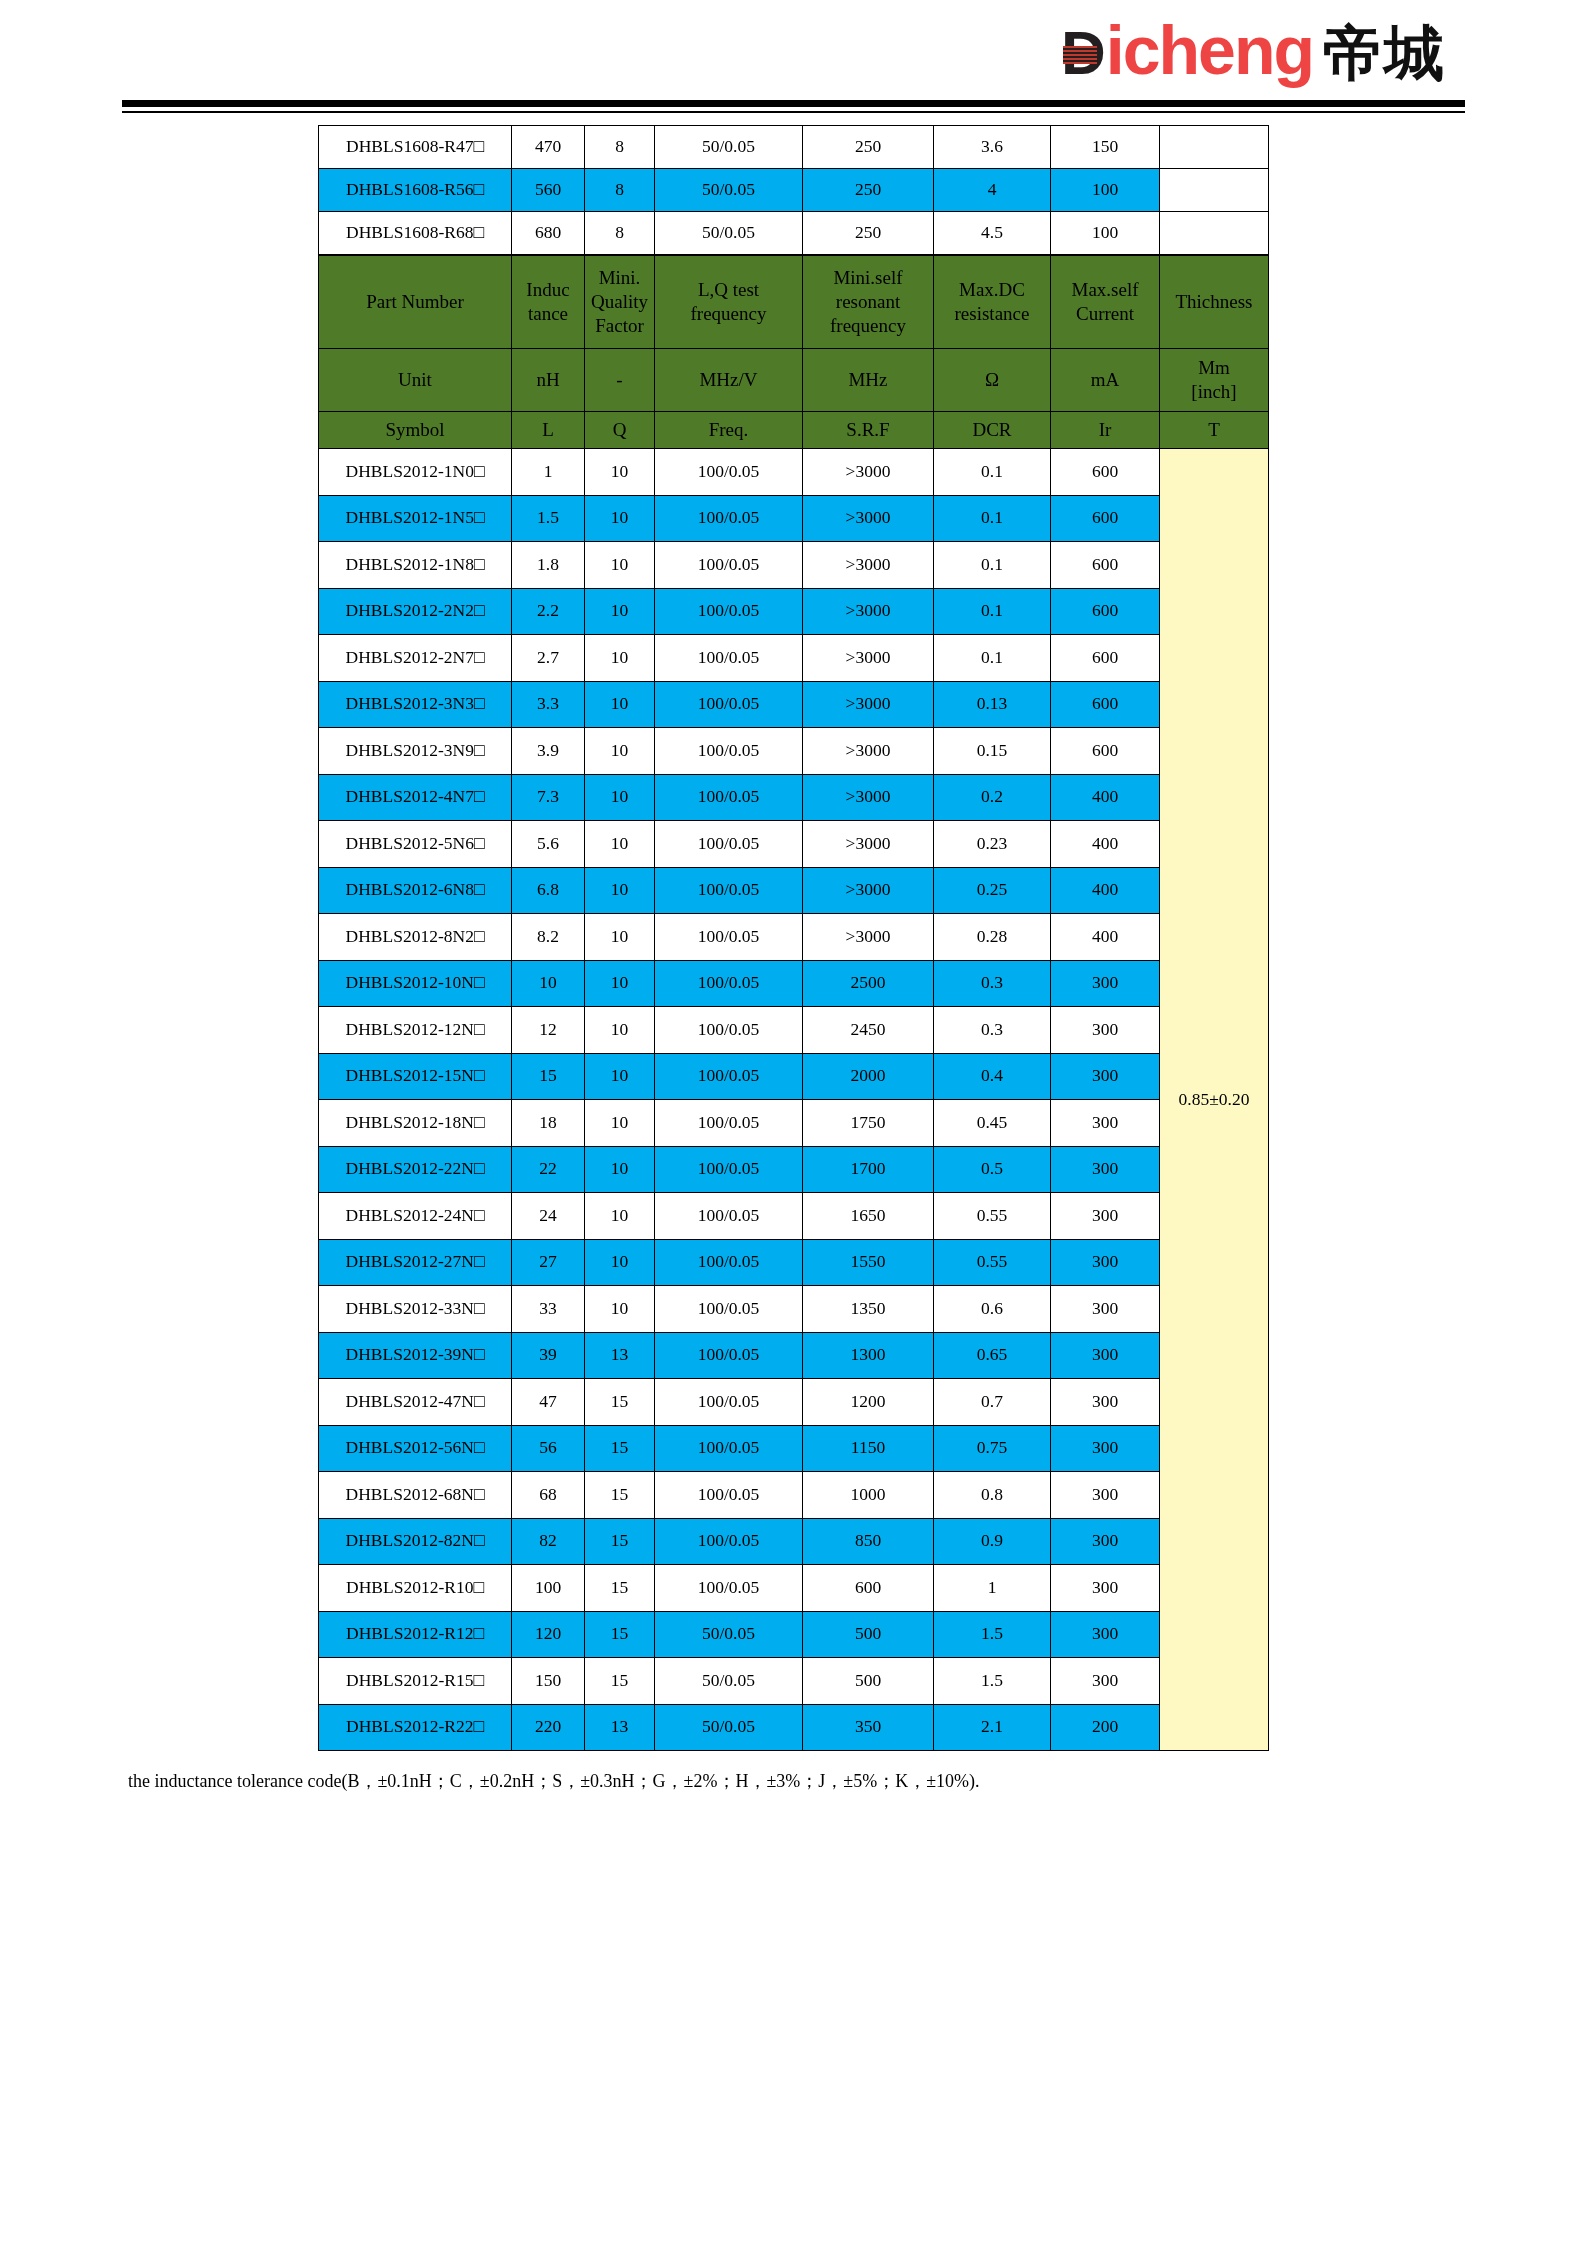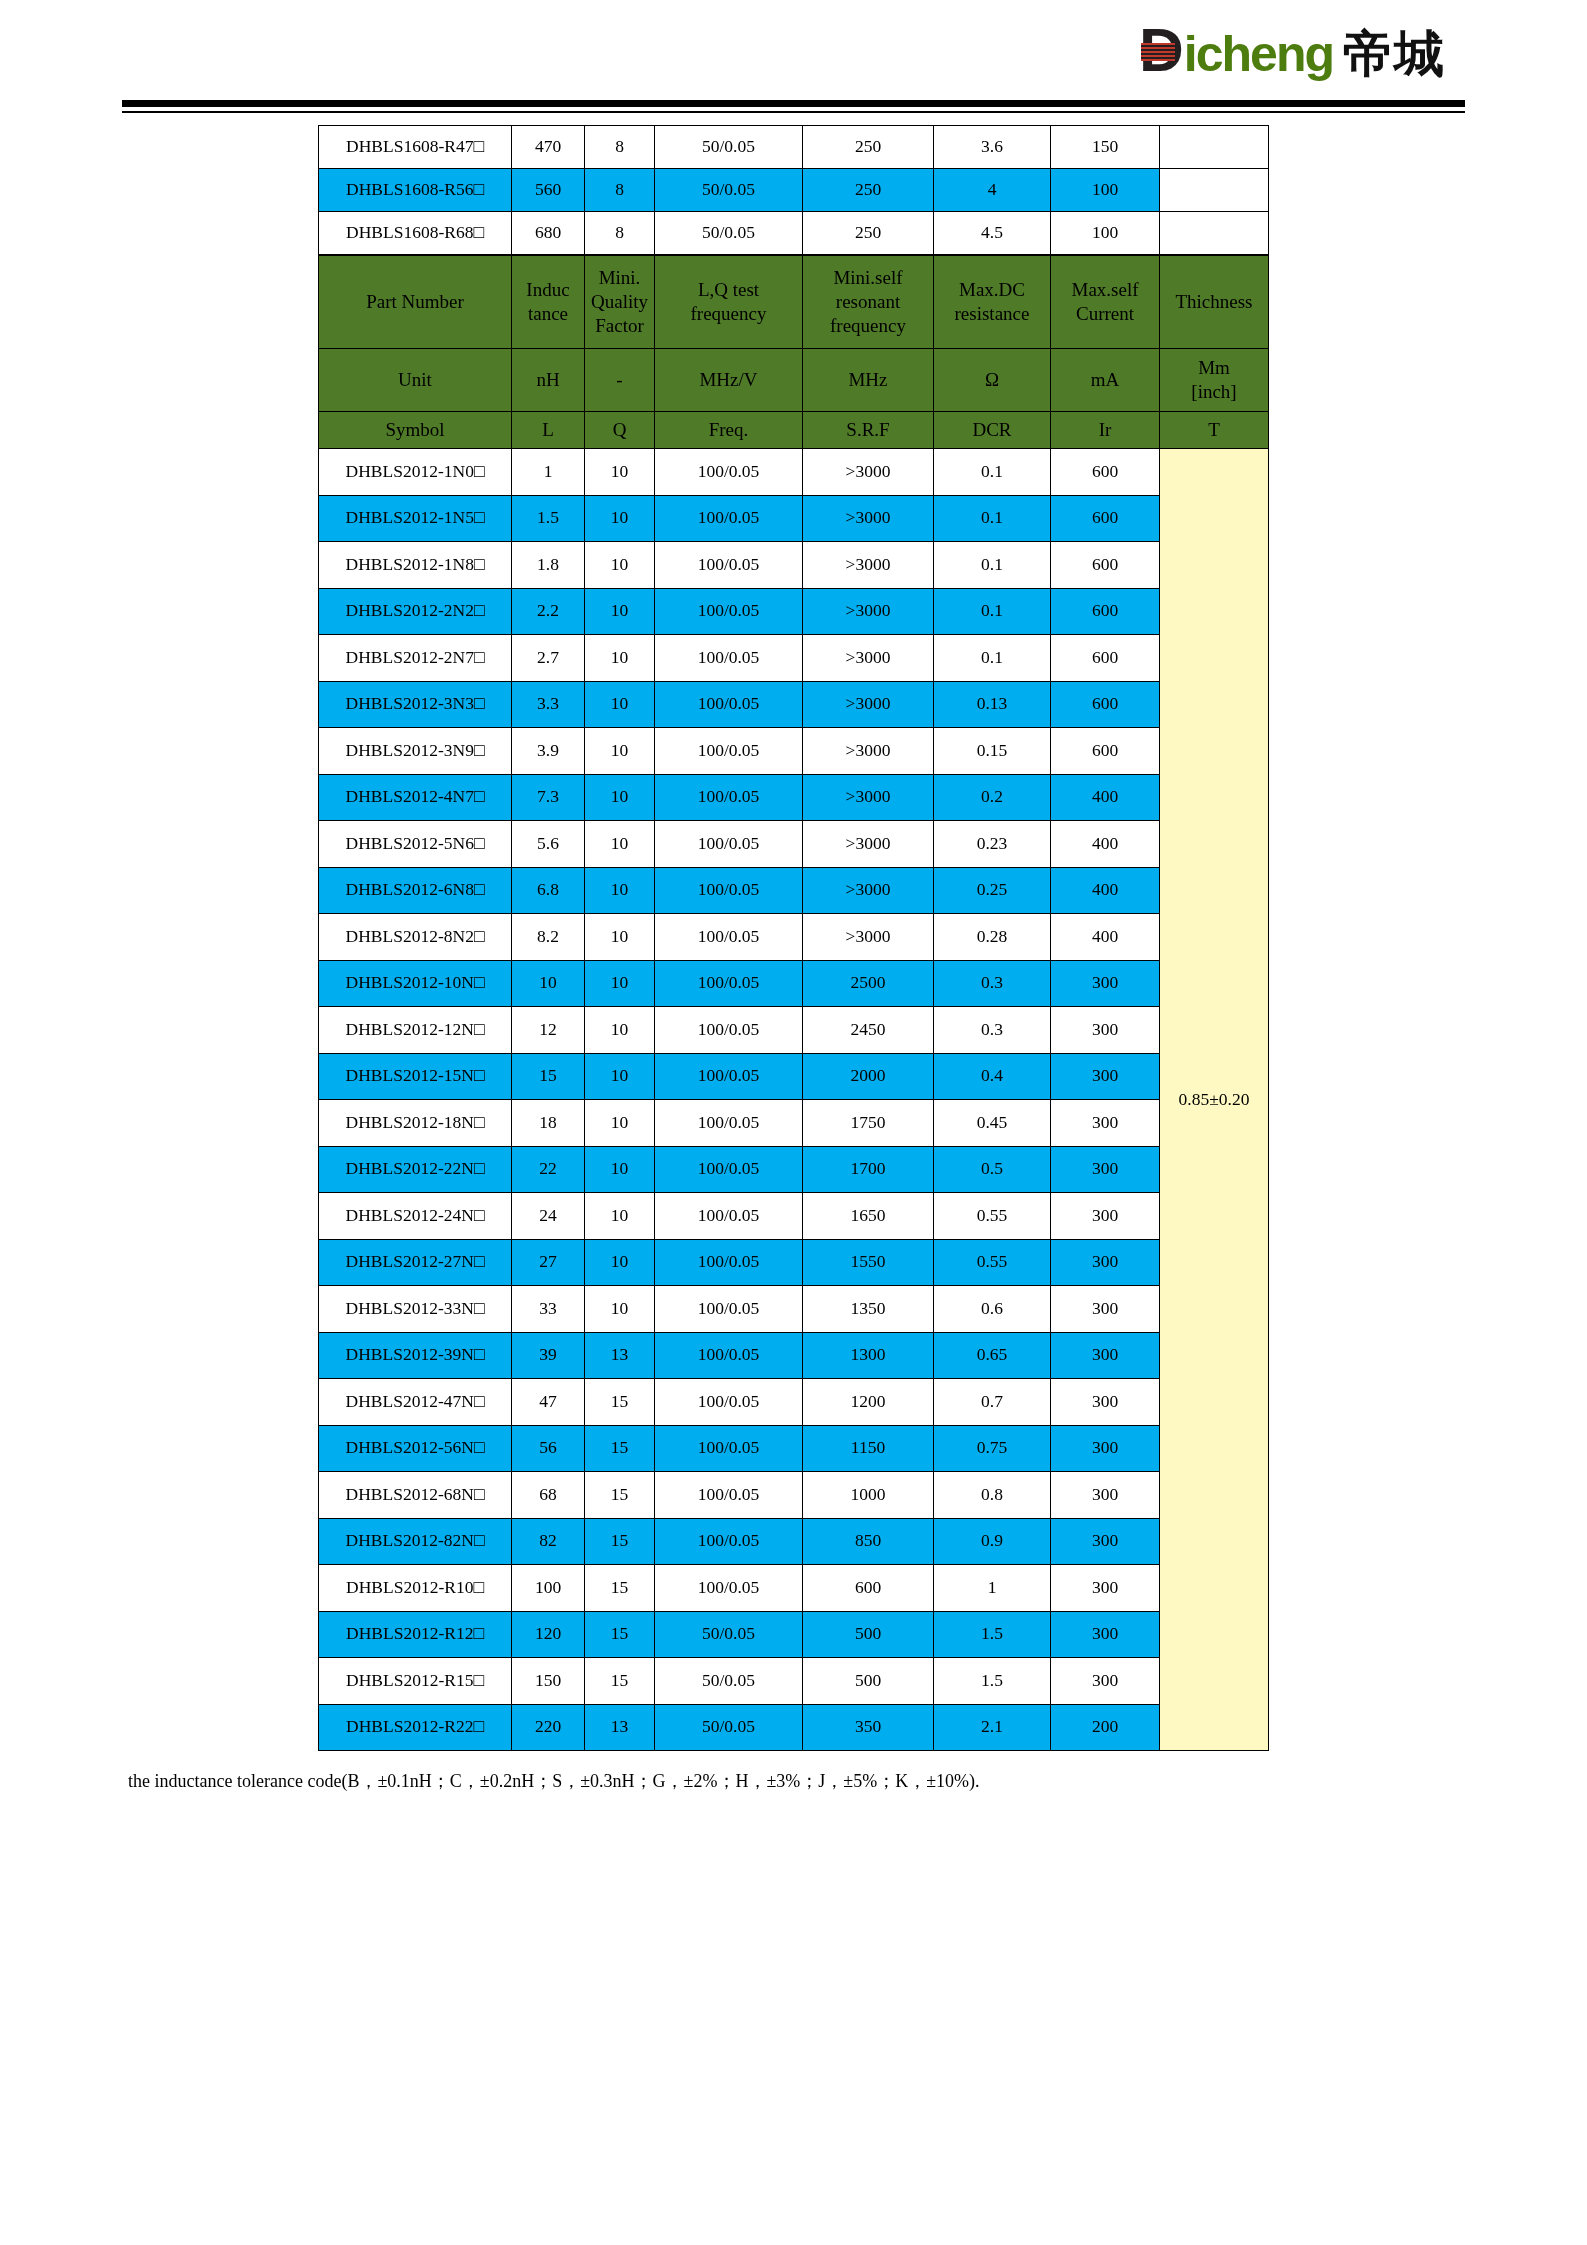--- a/index.html
+++ b/index.html
@@ -54,28 +54,28 @@
     width: 34px;
     height: 18px;
     background: repeating-linear-gradient(
       to bottom,
       #c0392b 0px, #c0392b 2px,
       #231f20 2px, #231f20 4px);
   }
   .logo-word {
     font-family: "Liberation Sans", "DejaVu Sans", sans-serif;
     font-weight: bold;
-    font-size: 50px;
-    color: #4d7c0f;
+    font-size: 68px;
+    color: #ef4444;
     letter-spacing: -2px;
   }
   .logo-cn {
     font-family: "DejaVu Sans", sans-serif;
     font-weight: bold;
-    font-size: 50px;
+    font-size: 60px;
     color: #111111;
     margin-left: 10px;
     letter-spacing: 1px;
   }
 
   .rule-thick {
     height: 7px;
     background: #000000;
     margin: 0 0 4px 0;
   }

